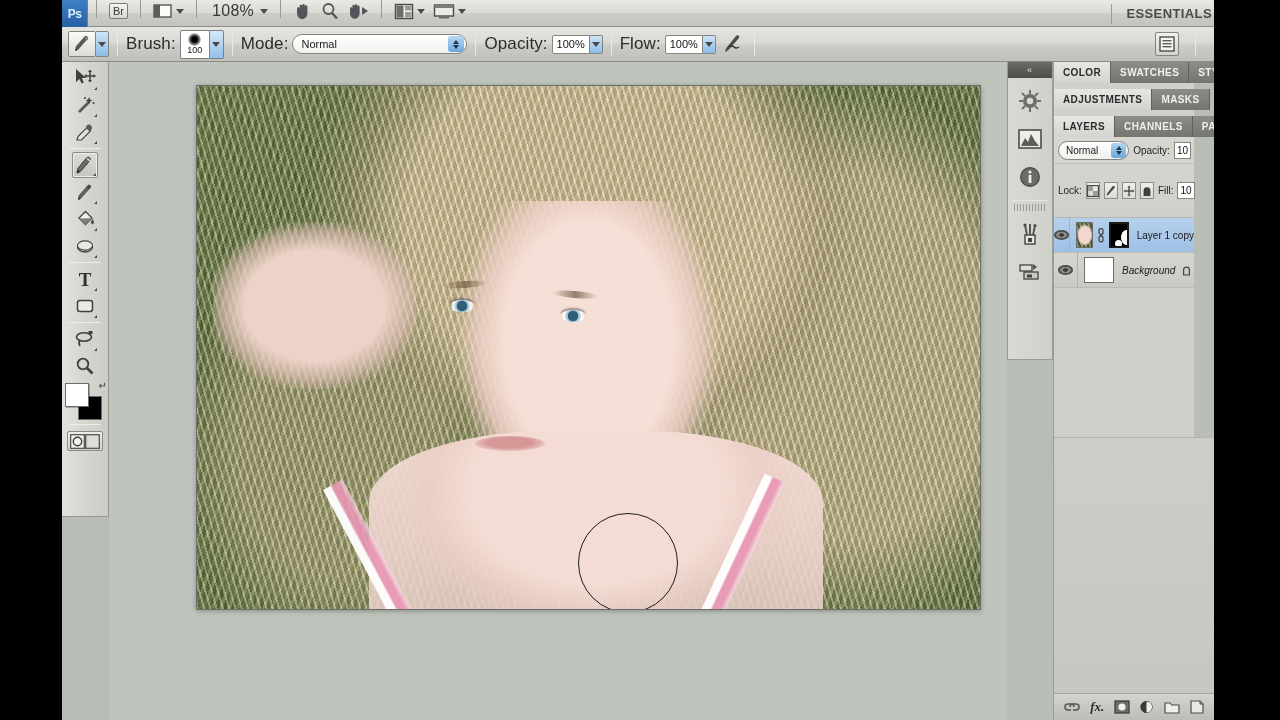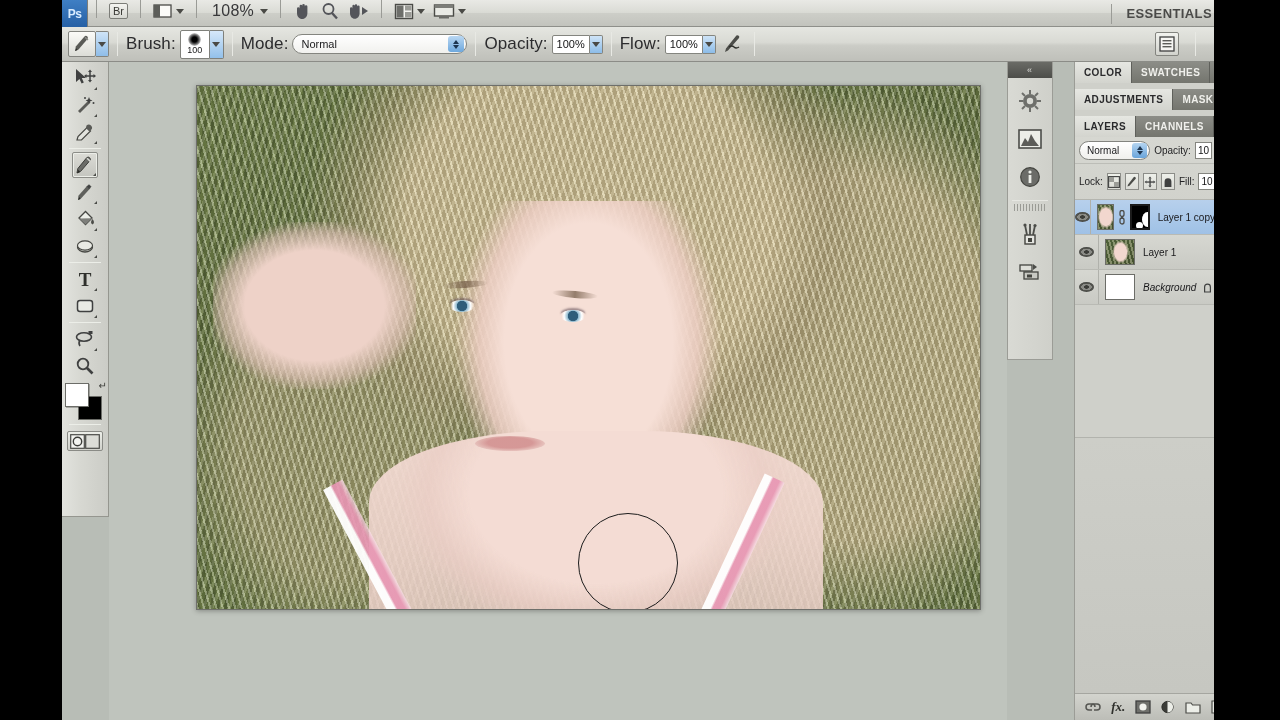--- a/index.html
+++ b/index.html
@@ -304,21 +304,20 @@
   }
   .dock-grip { height:7px; margin:3px 6px; background: repeating-linear-gradient(to right,#9a9b95 0 1px, transparent 1px 3px); }
   .dock-div { height:1px; background:#a6a7a1; margin: 2px 4px; border-bottom:1px solid #e6e7e2;}
 
   
   .panels {
     position: absolute; left: 991px; top: 62px;
     width: 141px; height: 658px;
     background: #cfd0ca;
     border-left: 1px solid #9b9c96;
-    margin-left: 21px;
   }
   .tabrow {
     display: flex; height: 21px;
     background: linear-gradient(to bottom,#8e8f8a,#76776f);
     border-bottom: 1px solid #5d5e59;
   }
   .tab {
     padding: 0 9px; height: 21px;
     display: flex; align-items: center;
     font-size: 10px; font-weight: bold; letter-spacing: .4px;
@@ -353,21 +352,21 @@
     display:flex;flex-direction:column;align-items:center;justify-content:center;gap:1px;
   }
   .opacity-lbl { font-size:10px; color:#232325; }
   .opacity-box {
     height: 17px; border: 1px solid #84857f; background: #fff;
     font-size: 10px; color:#121213; padding: 0 2px;
     display:flex;align-items:center;
   }
   .lockrow {
     display:flex; align-items:center; gap:4px;
-    padding: 9px 4px; border-top:1px solid #bcbdb7;
+    padding: 18px 4px; border-top:1px solid #bcbdb7;
   }
   .lock-ico {
     width: 17px; height: 17px;
     border: 1px solid #8c8d88;
     background: linear-gradient(to bottom,#eef0ea,#dbdcd6);
     display:flex;align-items:center;justify-content:center;
   }
   .layer-list { border-top: 1px solid #b4b5af; }
   .layer-row {
     display: flex; align-items: center;
@@ -892,27 +891,20 @@
               </svg>
             </span>
             <div class="mask-thumb">
               <span class="mask-blob" style="left:10px;top:6px;width:11px;height:15px;"></span>
               <span class="mask-blob" style="left:4px;top:16px;width:7px;height:7px;"></span>
               <span class="mask-blob" style="left:20px;top:17px;width:8px;height:7px;"></span>
             </div>
             <span class="lyr-name bold">Layer 1 copy</span>
           </div>
 
-          <div class="layer-row">
-            <div class="eye-cell">
-              <span class="eye-glyph"></span>
-            </div>
-            <div class="lyr-thumb photo"></div>
-            <span class="lyr-name">Layer 1</span>
-          </div>
 
           <div class="layer-row">
             <div class="eye-cell">
               <span class="eye-glyph"></span>
             </div>
             <div class="lyr-thumb white"></div>
             <span class="lyr-name italic">Background</span>
             <span class="lock-badge">
               <svg width="9" height="11" viewBox="0 0 9 11">
                 <path d="M1.6 10 V5 a2.9 2.9 0 0 1 5.8 0 V10 Z" fill="none" stroke="#3f4040" stroke-width="1.2"></path>

